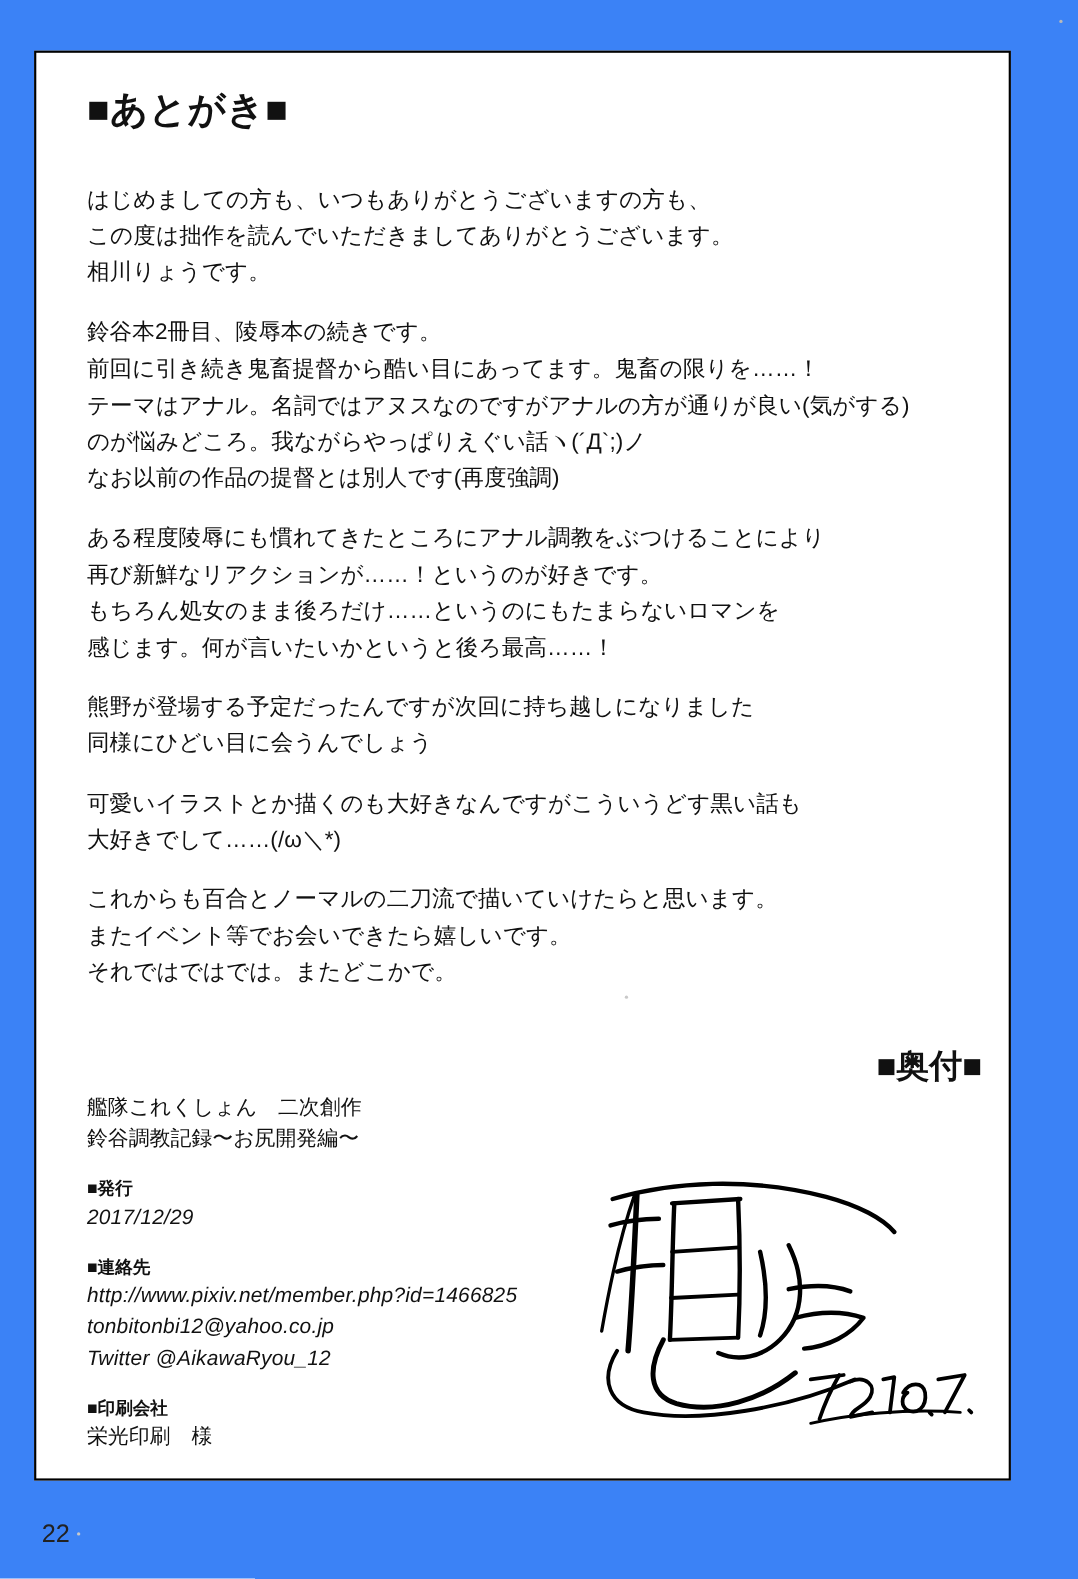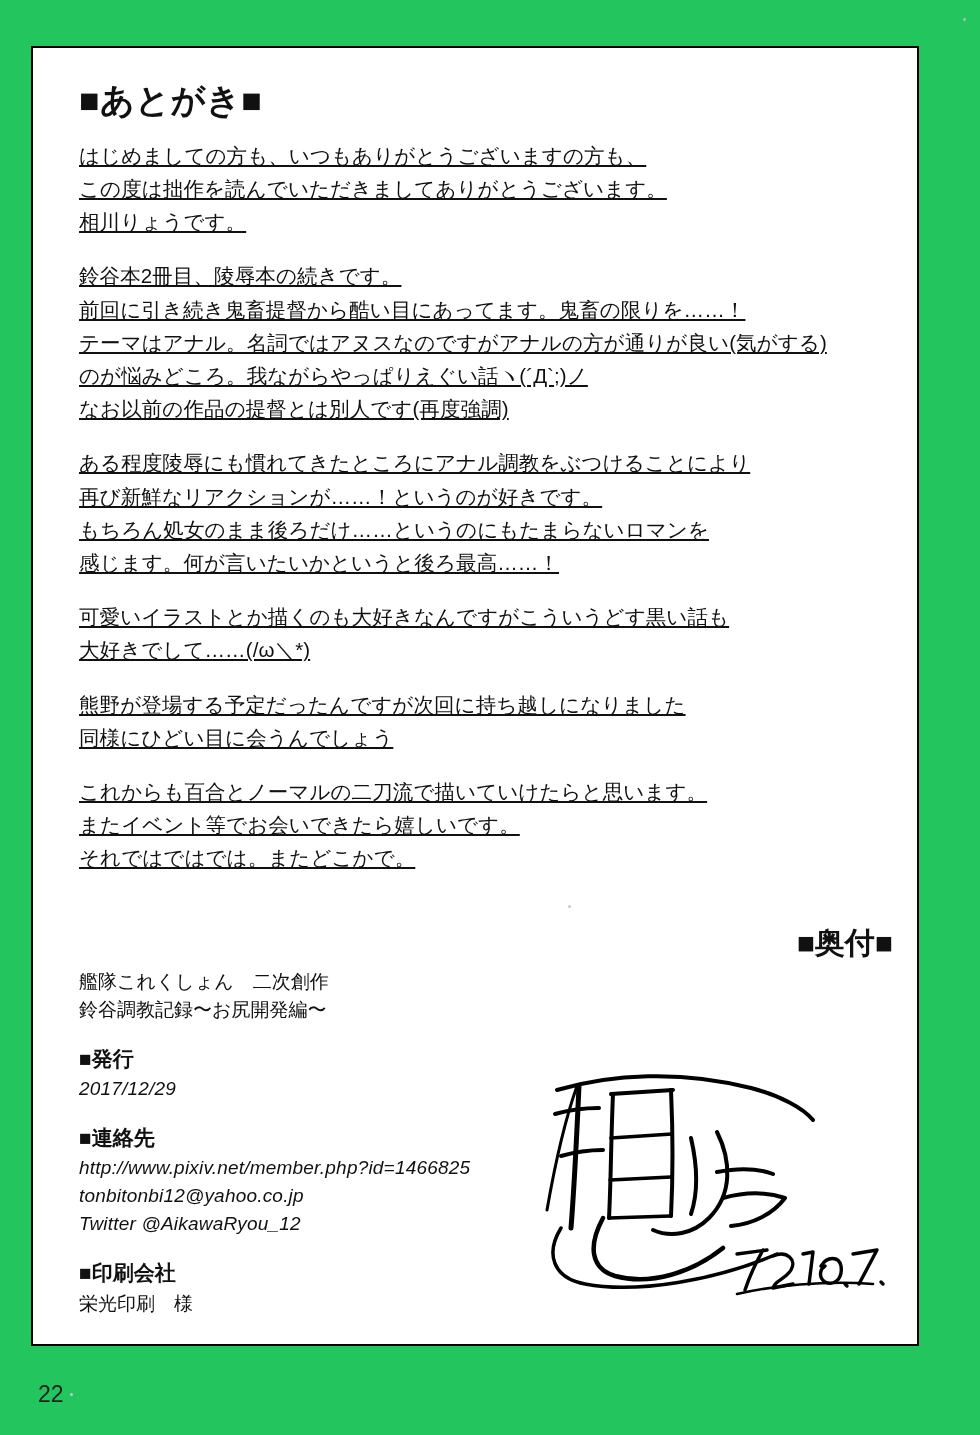--- a/index.html
+++ b/index.html
@@ -14,21 +14,21 @@
     font-family: "Liberation Sans", sans-serif;
     color: #111111;
     overflow: hidden;
   }
 
   .page {
     position: absolute;
     left: 0; top: 0;
     width: 980px;
     height: 1435px;
-    background: #22c55e;
+    background: #3b82f6;
   }
 
   
   .frame {
     position: absolute;
     left: 31px;
     top: 46px;
     width: 888px;
     height: 1300px;
     border: 2px solid #000000;
@@ -47,25 +47,24 @@
     font-size: 34px;
     font-weight: bold;
     letter-spacing: 0.5px;
     line-height: 1.2;
     margin: 0 0 0 22px;
     padding-top: 18px;
     white-space: nowrap;
   }
 
   .afterword-body {
-    margin: 18px 0 0 22px;
+    margin: 44px 0 0 22px;
     font-size: 20.5px;
     line-height: 1.62;
     letter-spacing: 0.1px;
-    text-decoration: underline;
   }
   .afterword-body p {
     margin: 0 0 21px 0;
   }
   .afterword-body p:last-child { margin-bottom: 0; }
 
   .heading2 {
     font-size: 30px;
     font-weight: bold;
     margin: 0 0 0 22px;
@@ -76,21 +75,21 @@
   .colophon {
     margin: 4px 0 12px 22px;
     font-size: 19px;
     line-height: 1.48;
   }
   .colophon .block {
     margin-bottom: 19px;
   }
   .colophon .label {
     font-weight: bold;
-    font-size: 21px;
+    font-size: 16px;
     display: block;
     margin-bottom: 1px;
   }
   .colophon .line {
     display: block;
     white-space: nowrap;
   }
   .mono-ish {
     font-family: "Liberation Sans", sans-serif;
     letter-spacing: 0.2px;
@@ -162,24 +161,24 @@
 相川りょうです。</p>
         <p style="white-space: pre-line;">鈴谷本2冊目、陵辱本の続きです。
 前回に引き続き鬼畜提督から酷い目にあってます。鬼畜の限りを……！
 テーマはアナル。名詞ではアヌスなのですがアナルの方が通りが良い(気がする)
 のが悩みどころ。我ながらやっぱりえぐい話ヽ(´Д`;)ノ
 なお以前の作品の提督とは別人です(再度強調)</p>
         <p style="white-space: pre-line;">ある程度陵辱にも慣れてきたところにアナル調教をぶつけることにより
 再び新鮮なリアクションが……！というのが好きです。
 もちろん処女のまま後ろだけ……というのにもたまらないロマンを
 感じます。何が言いたいかというと後ろ最高……！</p>
+        <p style="white-space: pre-line;">熊野が登場する予定だったんですが次回に持ち越しになりました
+同様にひどい目に会うんでしょう</p>
         <p style="white-space: pre-line;">可愛いイラストとか描くのも大好きなんですがこういうどす黒い話も
 大好きでして……(/ω＼*)</p>
-        <p style="white-space: pre-line;">熊野が登場する予定だったんですが次回に持ち越しになりました
-同様にひどい目に会うんでしょう</p>
         <p style="white-space: pre-line;">これからも百合とノーマルの二刀流で描いていけたらと思います。
 またイベント等でお会いできたら嬉しいです。
 それではではでは。またどこかで。</p>
       </div>
 
       <div style="height: 48px;"></div>
 
       <h2 class="heading2">■奥付■</h2>
 
       <div class="colophon">

